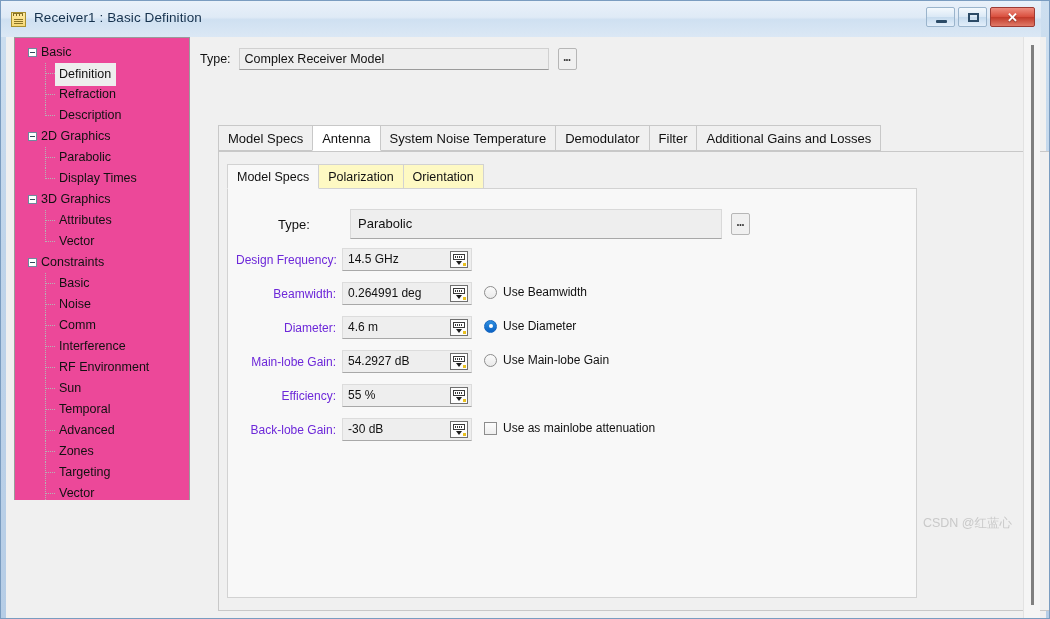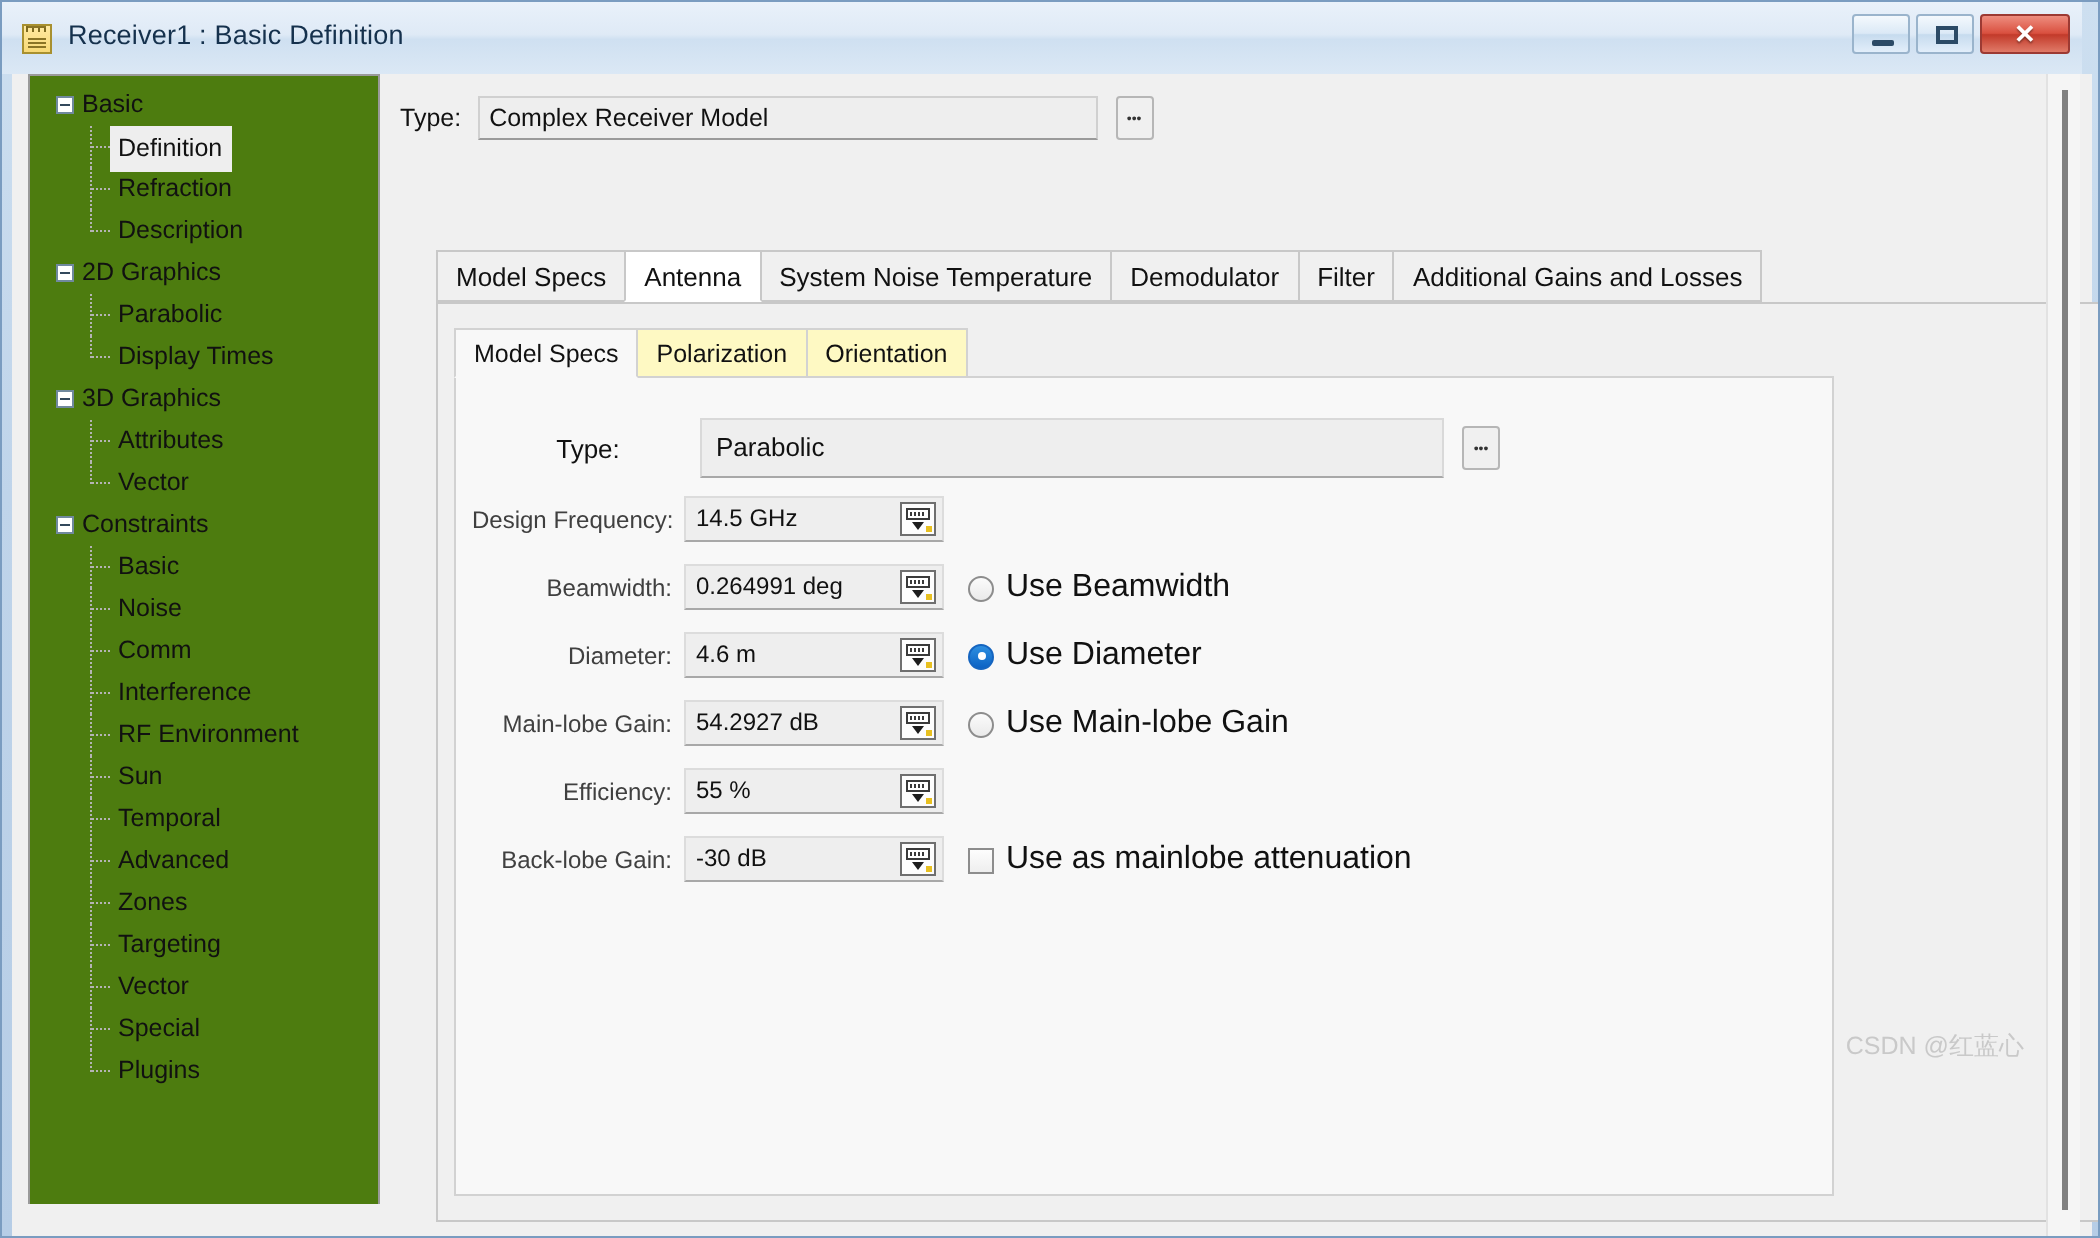--- a/index.html
+++ b/index.html
@@ -124,22 +124,22 @@
     width: 1040px;
     height: 583px;
     background: #f0f0f0;
   }
 
   
   .tree-panel {
     position: absolute;
     left: 8px; top: 0px;
     width: 176px;
-    height: 565px;
-    background: #4d7c0f;
+    height: 463px;
+    background: #ec4899;
     border: 1px solid #9a9a9a;
     border-bottom: none;
     box-sizing: border-box;
     overflow: hidden;
   }
   .tree-inner { padding: 4px 0 0 0; }
 
   .tree-row {
     position: relative;
     height: 21px;
@@ -399,21 +399,21 @@
     position: relative;
     height: 34px;
   }
   .prow .plabel {
     position: absolute;
     left: 8px;
     top: 8px;
     width: 100px;
     text-align: right;
     font-size: 12px;
-    color: #404040;
+    color: #6d28d9;
     white-space: nowrap;
   }
   .pfield {
     position: absolute;
     left: 114px;
     top: 3px;
     width: 130px;
     height: 23px;
     box-sizing: border-box;
     background: #eeeeee;
@@ -467,21 +467,21 @@
     background: #e8c020;
   }
 
   
   .opt {
     position: absolute;
     left: 256px;
     top: 6px;
     display: flex;
     align-items: center;
-    font-size: 16px;
+    font-size: 12px;
     color: #111;
     white-space: nowrap;
     cursor: pointer;
   }
   .radio {
     width: 13px; height: 13px;
     border-radius: 50%;
     box-sizing: border-box;
     border: 1px solid #8d8d8d;
     background: linear-gradient(to bottom, #fbfbfb 0%, #eaeaea 100%);

